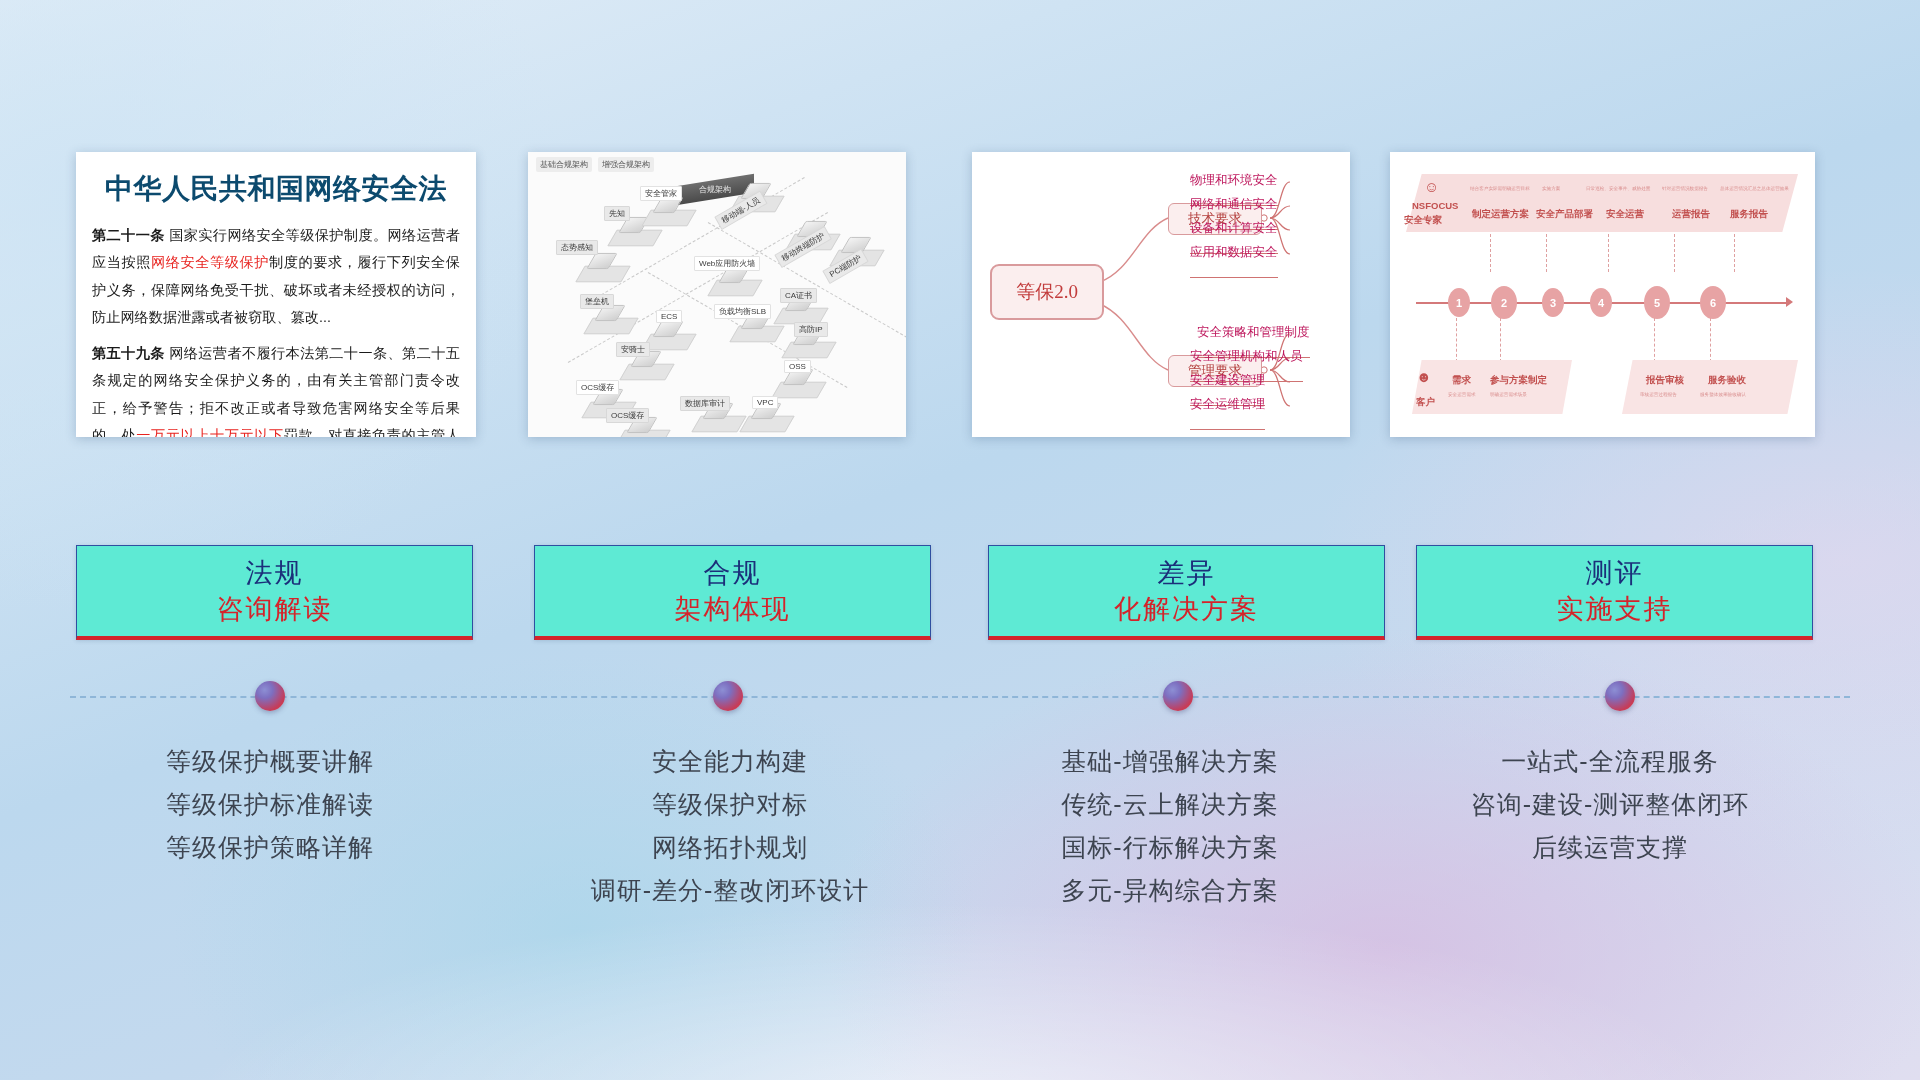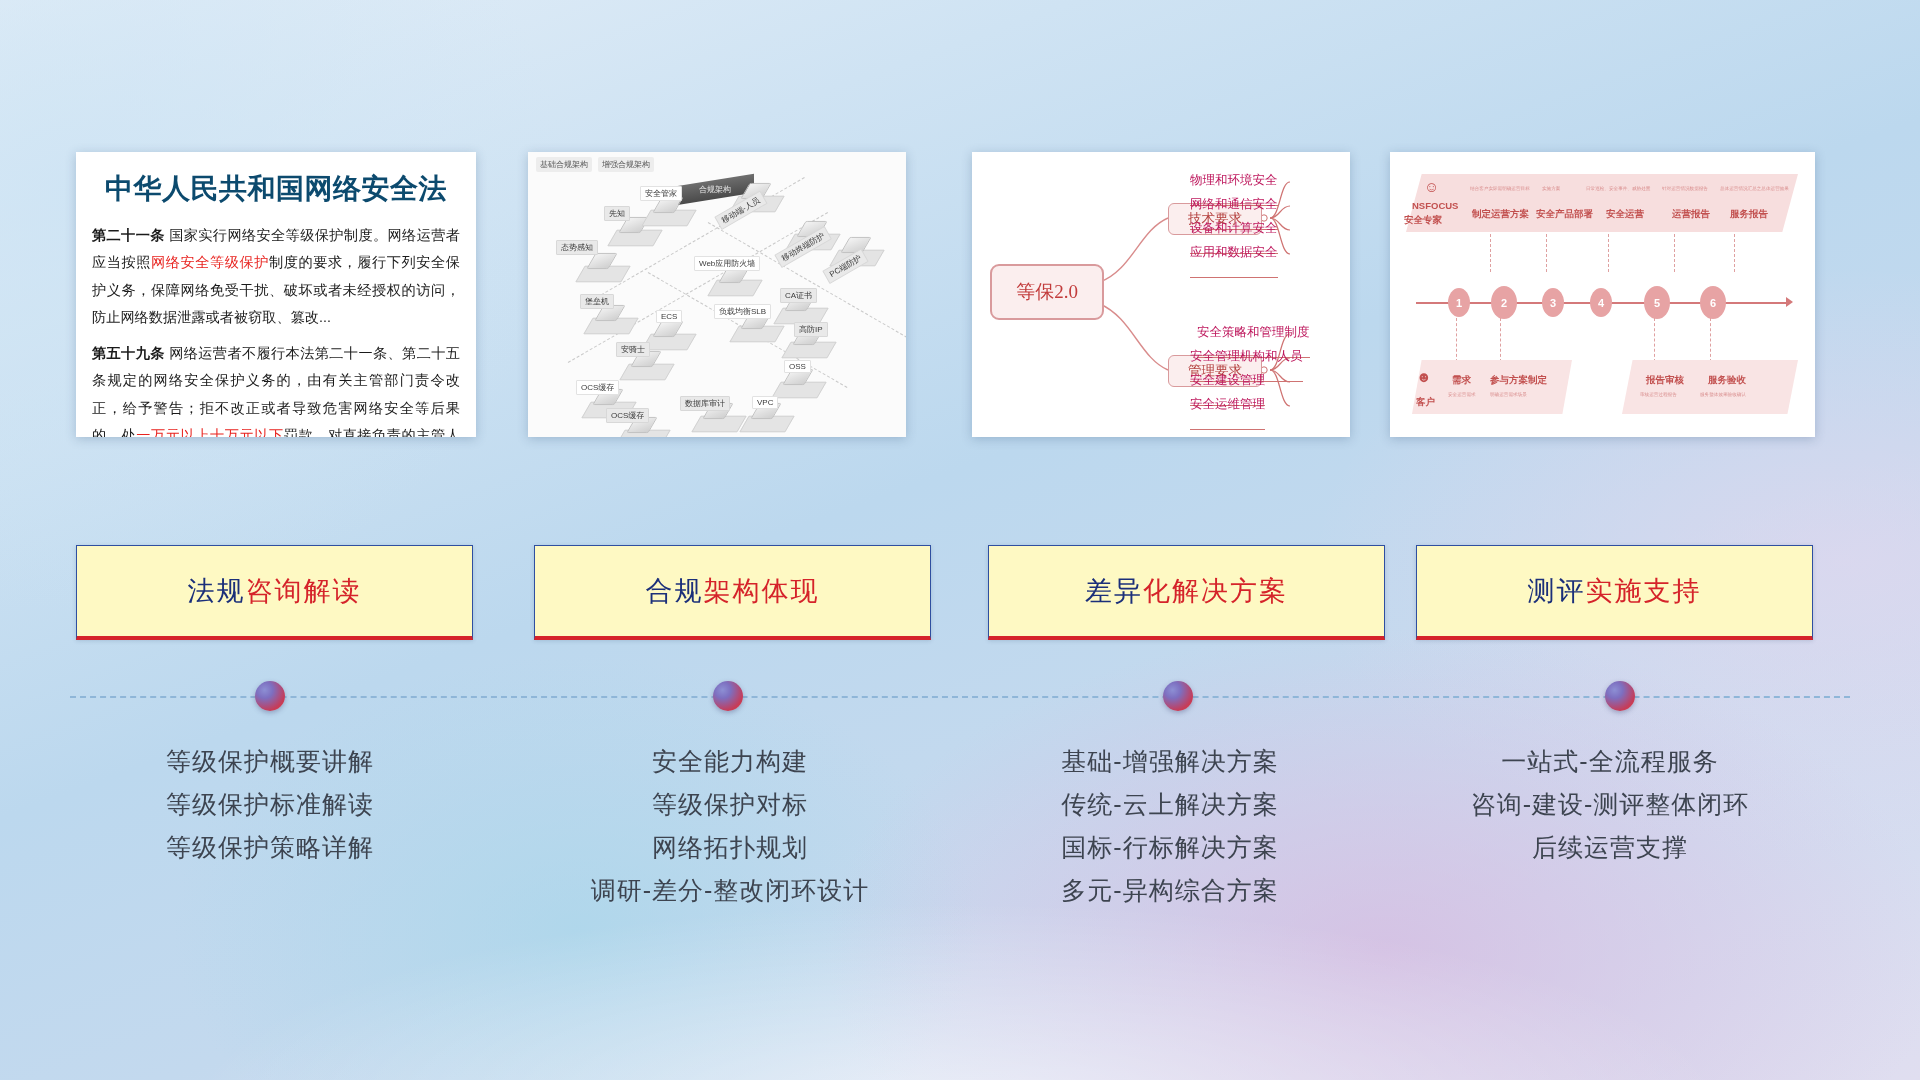--- a/index.html
+++ b/index.html
@@ -81,23 +81,23 @@
   .tl .axis{position:absolute;left:26px;top:150px;width:372px;height:1.6px;background:#d4797a;}
   .tl .arrow{position:absolute;left:396px;top:145px;width:0;height:0;
      border-left:7px solid #d4797a;border-top:5px solid transparent;border-bottom:5px solid transparent;}
   .tl .bubble{position:absolute;width:22px;height:29px;border-radius:50%;background:#e7a3a4;
      color:#fff;font-size:11px;display:flex;align-items:center;justify-content:center;font-weight:bold;}
   .tl .stem{position:absolute;width:1px;border-left:1px dashed #dfa0a0;}
   .tl .person{position:absolute;color:#c2504f;font-size:15px;}
 
   
   .headers{position:absolute;left:0;top:545px;width:1920px;height:105px;}
-  .hdr{position:absolute;width:395px;height:90px;background:#fef9c3;
+  .hdr{position:absolute;width:395px;height:90px;background:#5eead4;
      border:1.6px solid #2f4fa0;border-bottom:4px solid #d5232a;
-     display:flex;align-items:center;justify-content:center;box-shadow:0 1px 4px rgba(40,70,110,.18);}
+     display:flex;align-items:center;justify-content:center;box-shadow:0 1px 4px rgba(40,70,110,.18);flex-direction:column;}
   .hdr span{font-size:27px;letter-spacing:2px;}
   .hdr .a{color:#1b2f7a;}
   .hdr .b{color:#d5232a;}
   #hdr1{left:76px;} #hdr2{left:534px;} #hdr3{left:988px;} #hdr4{left:1416px;}
 
   
   .rail{position:absolute;left:70px;top:696px;width:1780px;height:0;border-top:2px dashed #8fb6d8;}
   .dot{position:absolute;top:681px;width:30px;height:30px;border-radius:50%;
      background:radial-gradient(circle at 32% 30%,#8d8fd4 0%,#7d6fc0 28%,#c73b57 72%,#d94a4a 100%);
      box-shadow:0 2px 5px rgba(60,60,110,.35);}

